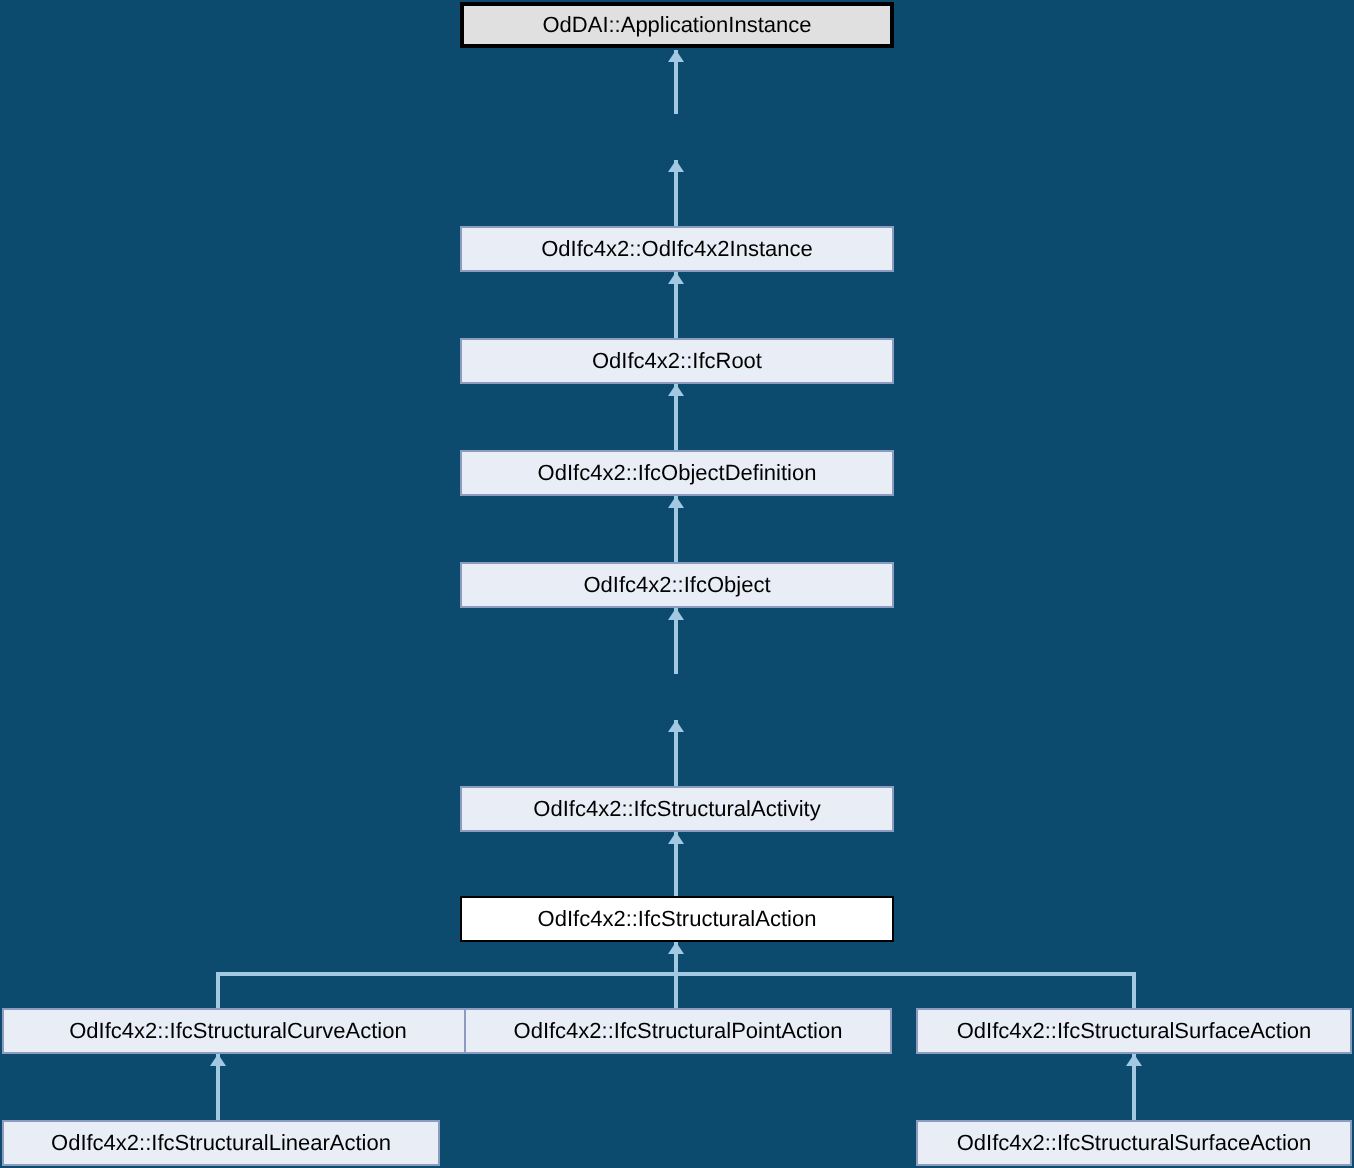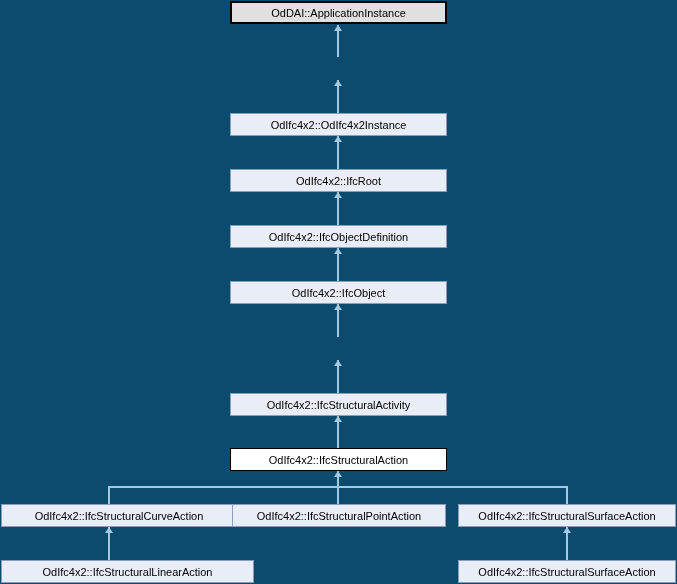--- a/index.html
+++ b/index.html
@@ -56,21 +56,21 @@
   #n4{top:225px;}
   #n5{top:281px;}
   #n6{top:337px;}
   #n7{top:393px;}
   #n8{top:448px;}
   
   #n9{left:1px;top:504px;width:236px;}
   #n10{left:232px;top:504px;width:214px;}
   #n11{left:458px;top:504px;width:218px;}
   
-  #n12{left:1px;top:560px;width:253px;}
+  #n12{left:1px;top:560px;width:219px;}
   #n13{left:458px;top:560px;width:218px;}
   
   #e0{left:337px;top:25px;height:32px;}
   #e1{left:337px;top:80px;height:33px;}
   #e2{left:337px;top:136px;height:33px;}
   #e3{left:337px;top:192px;height:33px;}
   #e4{left:337px;top:248px;height:33px;}
   #e5{left:337px;top:304px;height:33px;}
   #e6{left:337px;top:360px;height:33px;}
   #e7{left:337px;top:416px;height:32px;}

